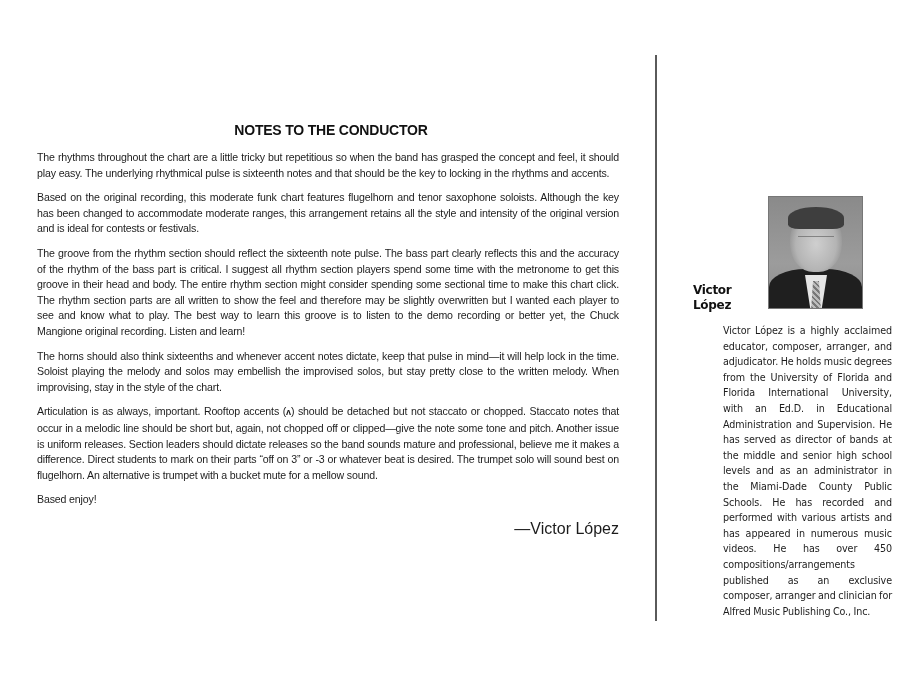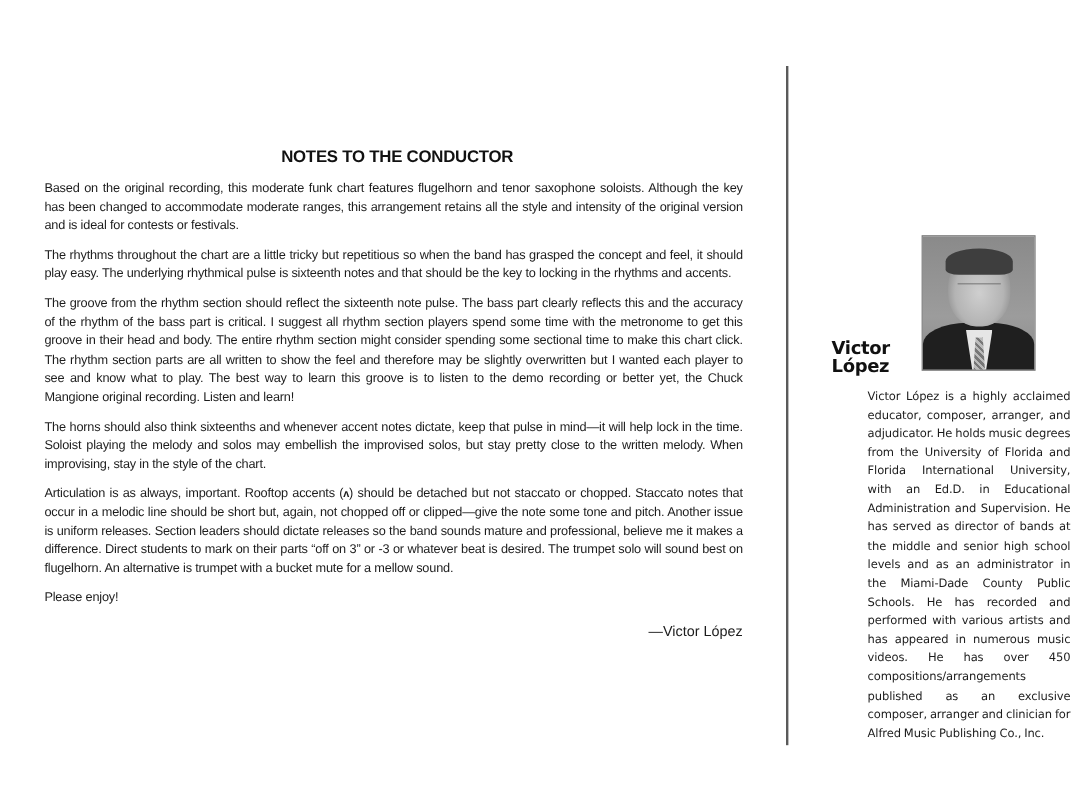--- a/index.html
+++ b/index.html
@@ -40,40 +40,40 @@
       color: #1c1c1c;
     }
     .para.last {
       text-align: left;
     }
     .accent-symbol {
       font-weight: bold;
       font-size: 9px;
     }
     .signature {
-      font-size: 12px;
+      font-size: 16px;
       text-align: right;
       margin-top: 12px;
       color: #1c1c1c;
     }
     .divider {
       position: absolute;
       left: 655px;
       top: 55px;
       width: 2px;
       height: 566px;
       background: #5a5a5a;
     }
     .bio-name {
       position: absolute;
       left: 693px;
       top: 283px;
       font-family: "DejaVu Sans", sans-serif;
       font-weight: bold;
-      font-size: 15px;
+      font-size: 12px;
       line-height: 15px;
       color: #111;
       letter-spacing: -0.3px;
     }
     .photo {
       position: absolute;
       left: 768px;
       top: 196px;
       width: 93px;
       height: 111px;
@@ -147,26 +147,26 @@
       color: #1c1c1c;
       letter-spacing: -0.1px;
       word-spacing: -0.5px;
     }
   </style>
 </head>
 <body>
 
 <div class="main-col">
   <h1 class="heading">NOTES TO THE CONDUCTOR</h1>
+  <p class="para">The rhythms throughout the chart are a little tricky but repetitious so when the band has grasped the concept and feel, it should play easy. The underlying rhythmical pulse is sixteenth notes and that should be the key to locking in the rhythms and accents.</p>
   <p class="para">Based on the original recording, this moderate funk chart features flugelhorn and tenor saxophone soloists. Although the key has been changed to accommodate moderate ranges, this arrangement retains all the style and intensity of the original version and is ideal for contests or festivals.</p>
-  <p class="para">The rhythms throughout the chart are a little tricky but repetitious so when the band has grasped the concept and feel, it should play easy. The underlying rhythmical pulse is sixteenth notes and that should be the key to locking in the rhythms and accents.</p>
   <p class="para">The groove from the rhythm section should reflect the sixteenth note pulse. The bass part clearly reflects this and the accuracy of the rhythm of the bass part is critical. I suggest all rhythm section players spend some time with the metronome to get this groove in their head and body. The entire rhythm section might consider spending some sectional time to make this chart click. The rhythm section parts are all written to show the feel and therefore may be slightly overwritten but I wanted each player to see and know what to play. The best way to learn this groove is to listen to the demo recording or better yet, the Chuck Mangione original recording. Listen and learn!</p>
   <p class="para">The horns should also think sixteenths and whenever accent notes dictate, keep that pulse in mind—it will help lock in the time. Soloist playing the melody and solos may embellish the improvised solos, but stay pretty close to the written melody. When improvising, stay in the style of the chart.</p>
   <p class="para"><span>Articulation is as always, important. Rooftop accents (</span><span class="accent-symbol">ʌ</span><span>) should be detached but not staccato or chopped. Staccato notes that occur in a melodic line should be short but, again, not chopped off or clipped—give the note some tone and pitch. Another issue is uniform releases. Section leaders should dictate releases so the band sounds mature and professional, believe me it makes a difference. Direct students to mark on their parts “off on 3” or -3 or whatever beat is desired. The trumpet solo will sound best on flugelhorn.  An alternative is trumpet with a bucket mute for a mellow sound.</span></p>
-  <p class="para last">Please enjoy!</p>
+  <p class="para last">Based enjoy!</p>
   <div class="signature">—Victor López</div>
 </div>
 
 <div class="divider"></div>
 
 <div class="photo" title="Portrait of Victor López">
   <div class="body"></div>
   <div class="shirt"></div>
   <div class="tie"></div>
   <div class="head"></div>

